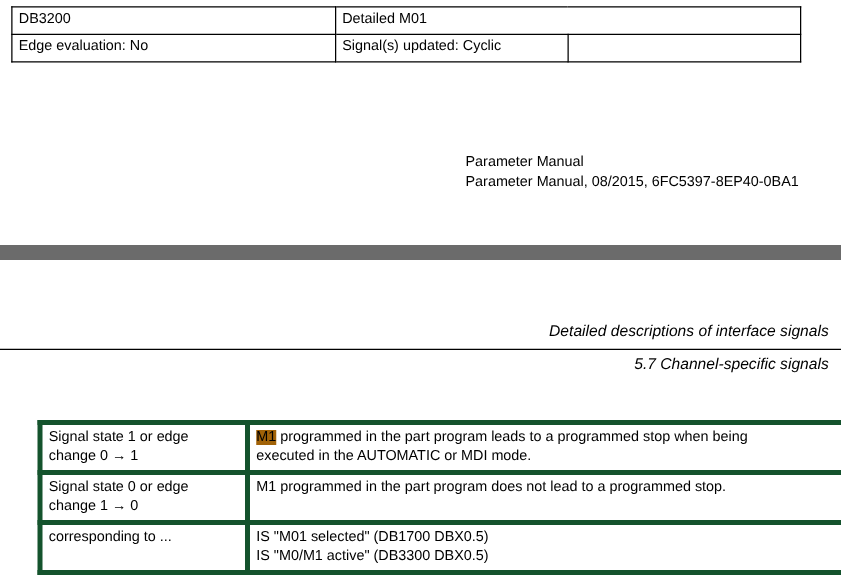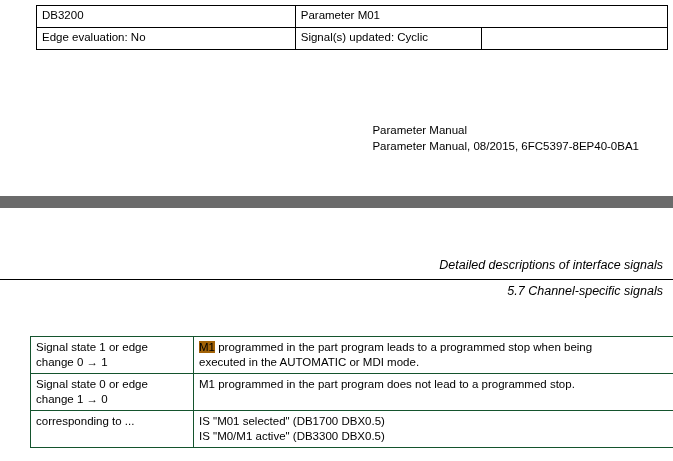--- a/index.html
+++ b/index.html
@@ -24,21 +24,20 @@
   }
 
   
   .top-table {
     position: absolute;
     left: 9px;
     top: 5px;
     width: 632px;
     border-collapse: collapse;
     table-layout: fixed;
-    margin-left: 27px;
   }
   .top-table td {
     border: 1px solid #000000;
     padding: 2px 5px 3px 5px;
     font-size: 11.5px;
     line-height: 14px;
     vertical-align: top;
     height: 16px;
   }
   .col-a { width: 160px; }
@@ -102,21 +101,21 @@
   
   .desc-table {
     position: absolute;
     left: 30px;
     top: 336px;
     width: 632px;
     border-collapse: collapse;
     table-layout: fixed;
   }
   .desc-table td {
-    border: 1px solid #14532d;
+    border: 4px solid #14532d;
     padding: 3px 5px 4px 5px;
     font-size: 11.5px;
     line-height: 14.5px;
     vertical-align: top;
   }
   .d-col-a { width: 152px; }
   .d-col-b { width: 478px; }
 
   .hl {
     background: #a16207;
@@ -124,21 +123,21 @@
 </style>
 </head>
 <body>
 
 <div class="page">
 
   <table class="top-table">
     <tbody>
       <tr>
         <td class="col-a">DB3200</td>
-        <td class="col-b" colspan="2">Parameter M01</td>
+        <td class="col-b" colspan="2">Detailed M01</td>
       </tr>
       <tr>
         <td class="col-a">Edge evaluation: No</td>
         <td class="col-b">Signal(s) updated: Cyclic</td>
         <td class="col-c"></td>
       </tr>
     </tbody>
   </table>
 
   <div class="footer-block">

